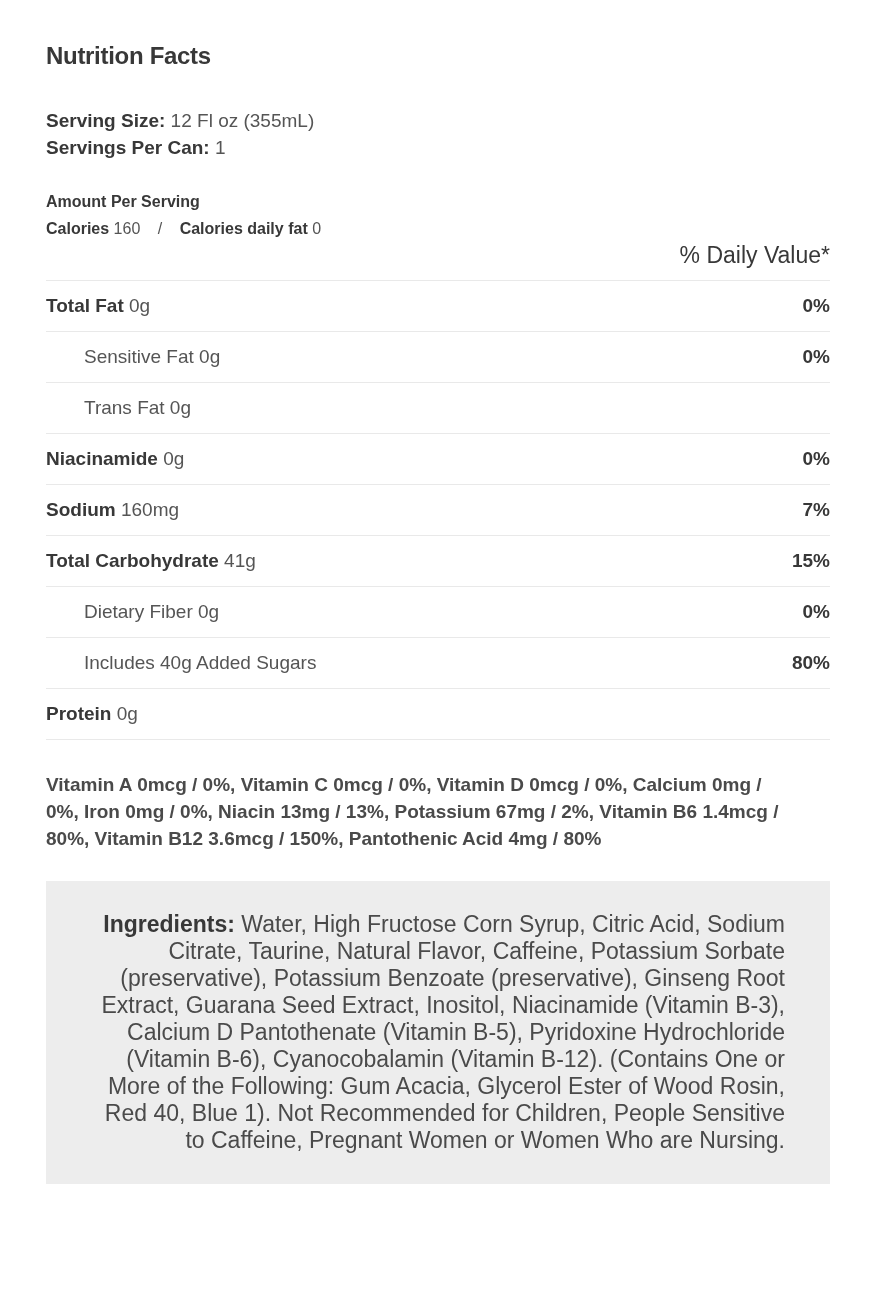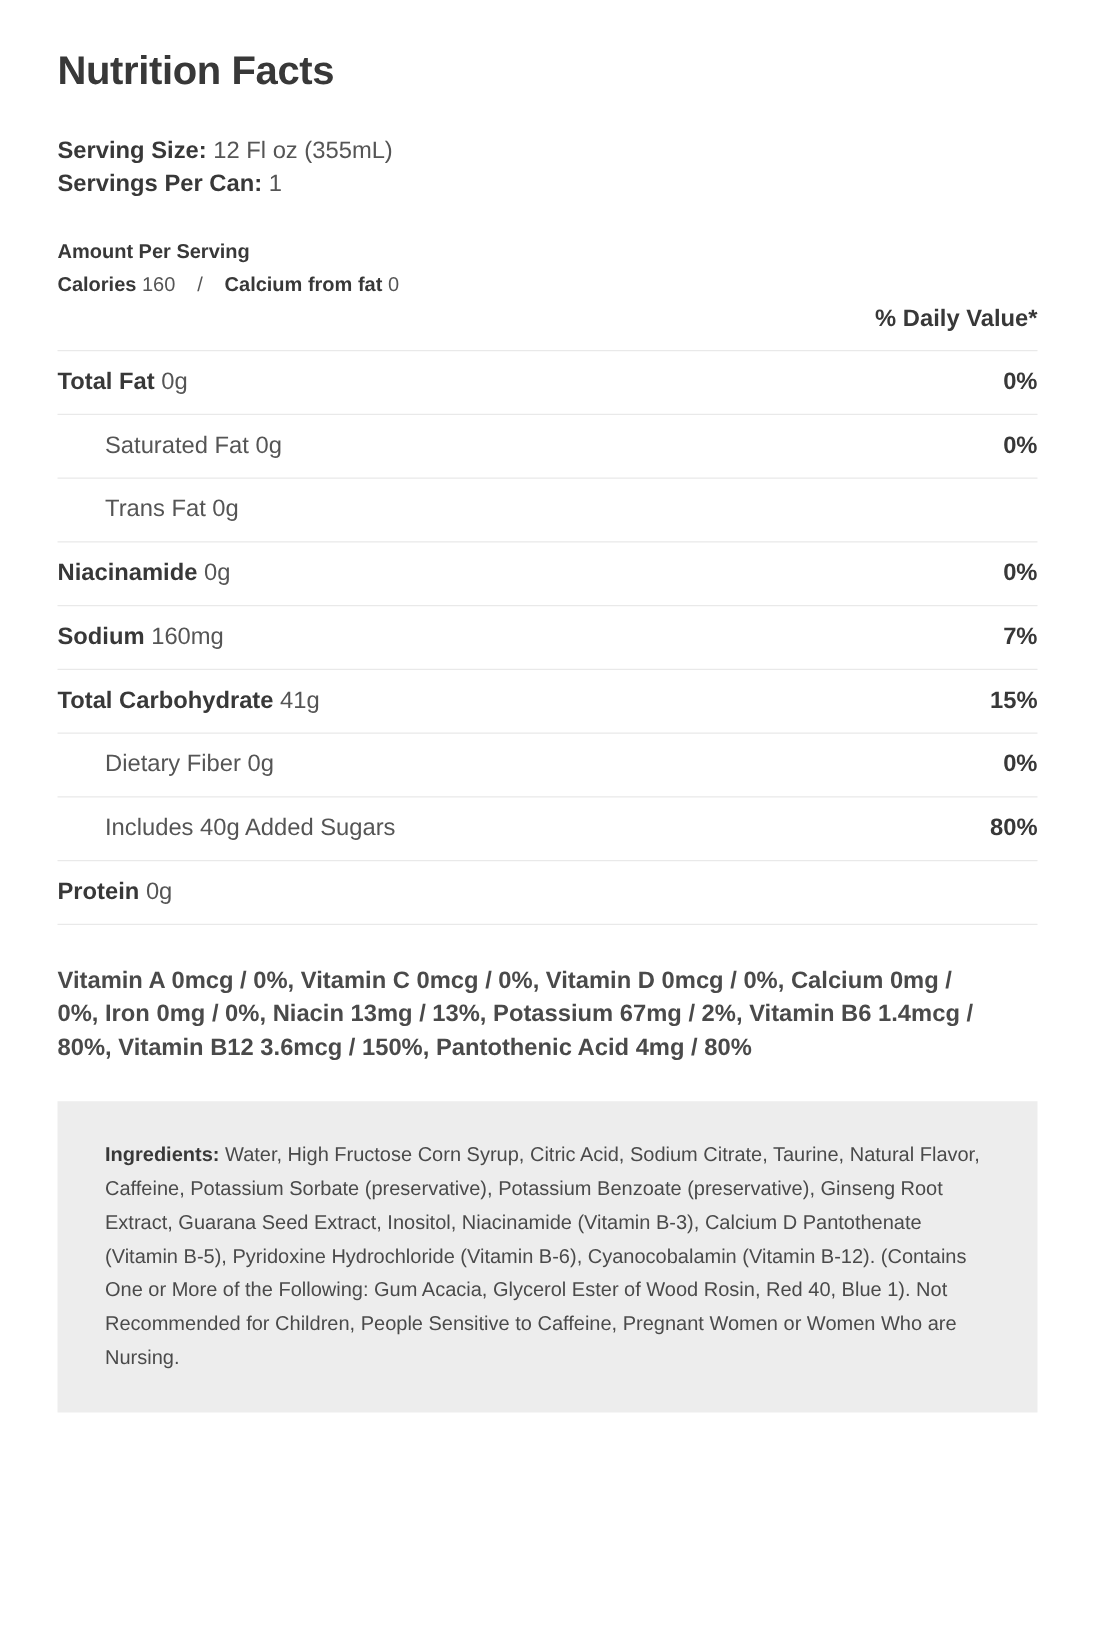--- a/index.html
+++ b/index.html
@@ -14,21 +14,21 @@
   body{
     width:874px;
     min-height:1304px;
     font-family:"Liberation Sans","DejaVu Sans",sans-serif;
     color:var(--dark);
   }
   .label-wrap{
     padding:38px 44px 17px 46px;
   }
   .nf-title{
-    font-size:32px;
+    font-size:24px;
     font-weight:800;
     letter-spacing:-0.3px;
     color:var(--dark);
     line-height:36px;
   }
   .serving-block{
     margin-top:33px;
     font-size:19px;
     line-height:27px;
   }
@@ -39,23 +39,23 @@
     font-size:16px;
     line-height:27px;
   }
   .cal-sep{
     display:inline-block;
     margin:0 13px;
     color:var(--light);
     font-weight:400;
   }
   .dv-header{
-    font-size:19px;
+    font-size:23px;
     line-height:27px;
-    font-weight:700;
+    font-weight:400;
     text-align:right;
     margin-top:0px;
   }
   .rows{
     margin-top:11px;
     border-top:1px solid var(--divider);
   }
   .nrow{
     height:51px;
     display:flex;
@@ -85,24 +85,25 @@
     font-weight:700;
     color:var(--dark);
     max-width:760px;
   }
   .ingredients-box{
     margin-top:29px;
     background:var(--boxbg);
     padding:30px 45px 30px 38px;
   }
   .ingredients-text{
-    font-size:16px;
+    font-size:23px;
     line-height:27px;
     font-weight:400;
     color:var(--mid);
+    text-align:right;
   }
   .ingredients-text .b{color:var(--dark);}
 </style>
 </head>
 <body>
 
 <div class="label-wrap">
 
   <h1 class="nf-title">Nutrition Facts</h1>
 
@@ -116,34 +117,34 @@
       <span class="v">1</span>
     </div>
   </div>
 
   <div class="amount-block">
     <div class="b">Amount Per Serving</div>
     <div>
       <span class="b">Calories</span>
       <span class="v">160</span>
       <span class="cal-sep">/</span>
-      <span class="b">Calcium from fat</span>
+      <span class="b">Calories daily fat</span>
       <span class="v">0</span>
     </div>
   </div>
 
   <div class="dv-header">% Daily Value*</div>
 
   <div class="rows">
       <div class="nrow">
         <div class="nleft"><span class="nlabel">Total Fat</span><span class="nvalue"> 0g</span></div>
         <div class="npct">0%</div>
       </div>
       <div class="nrow indent">
-        <div class="nleft"><span class="nlabel">Saturated Fat</span><span class="nvalue"> 0g</span></div>
+        <div class="nleft"><span class="nlabel">Sensitive Fat</span><span class="nvalue"> 0g</span></div>
         <div class="npct">0%</div>
       </div>
       <div class="nrow indent">
         <div class="nleft"><span class="nlabel">Trans Fat</span><span class="nvalue"> 0g</span></div>
         <div class="npct"></div>
       </div>
       <div class="nrow">
         <div class="nleft"><span class="nlabel">Niacinamide</span><span class="nvalue"> 0g</span></div>
         <div class="npct">0%</div>
       </div>

